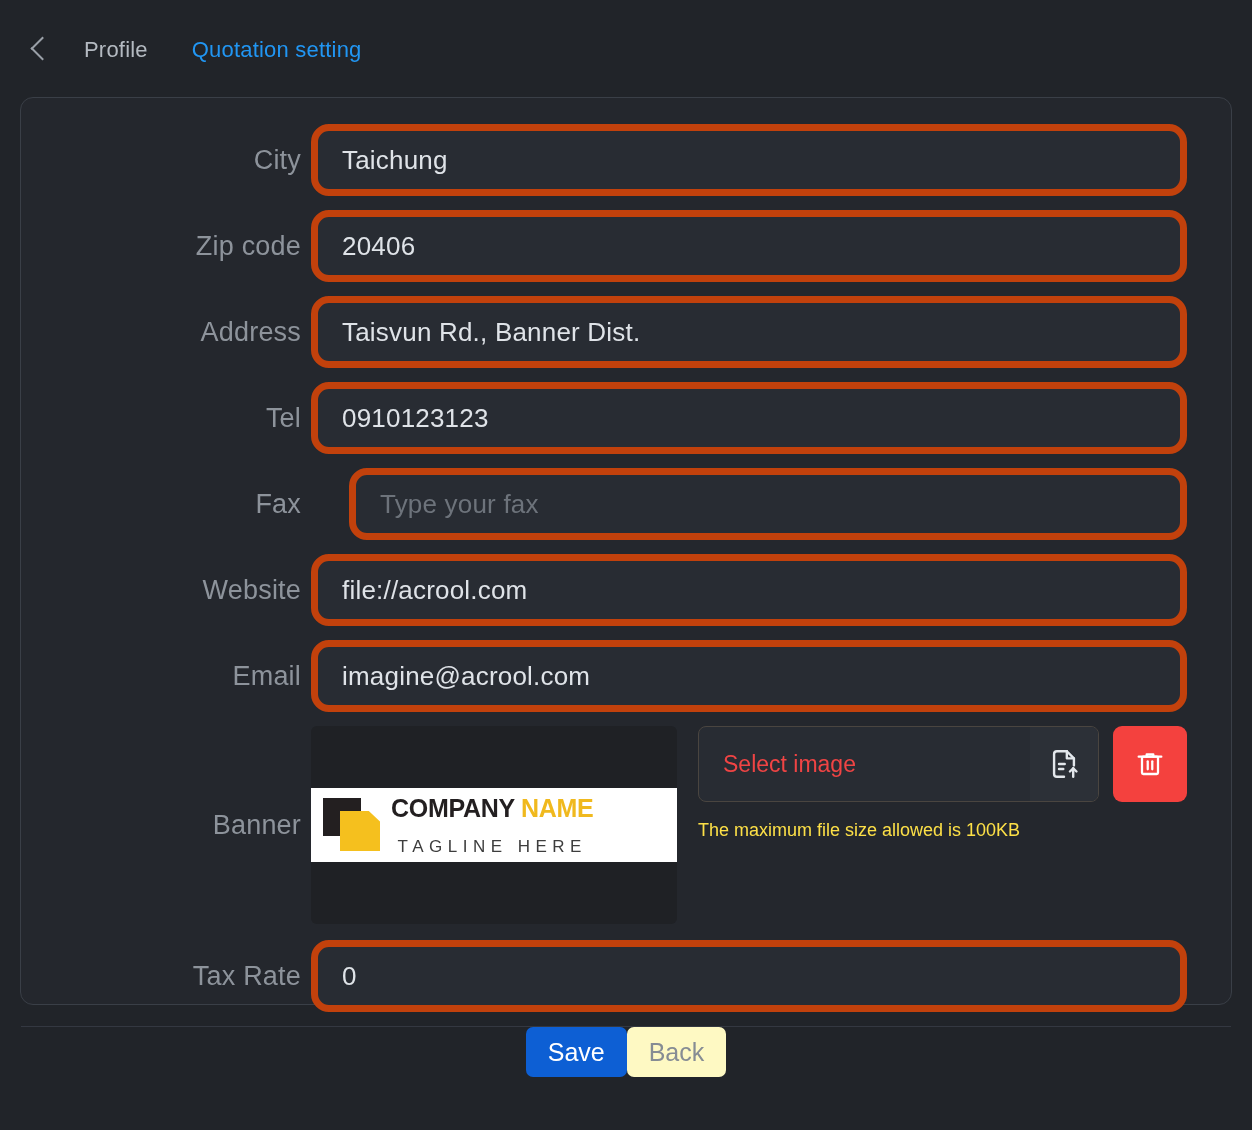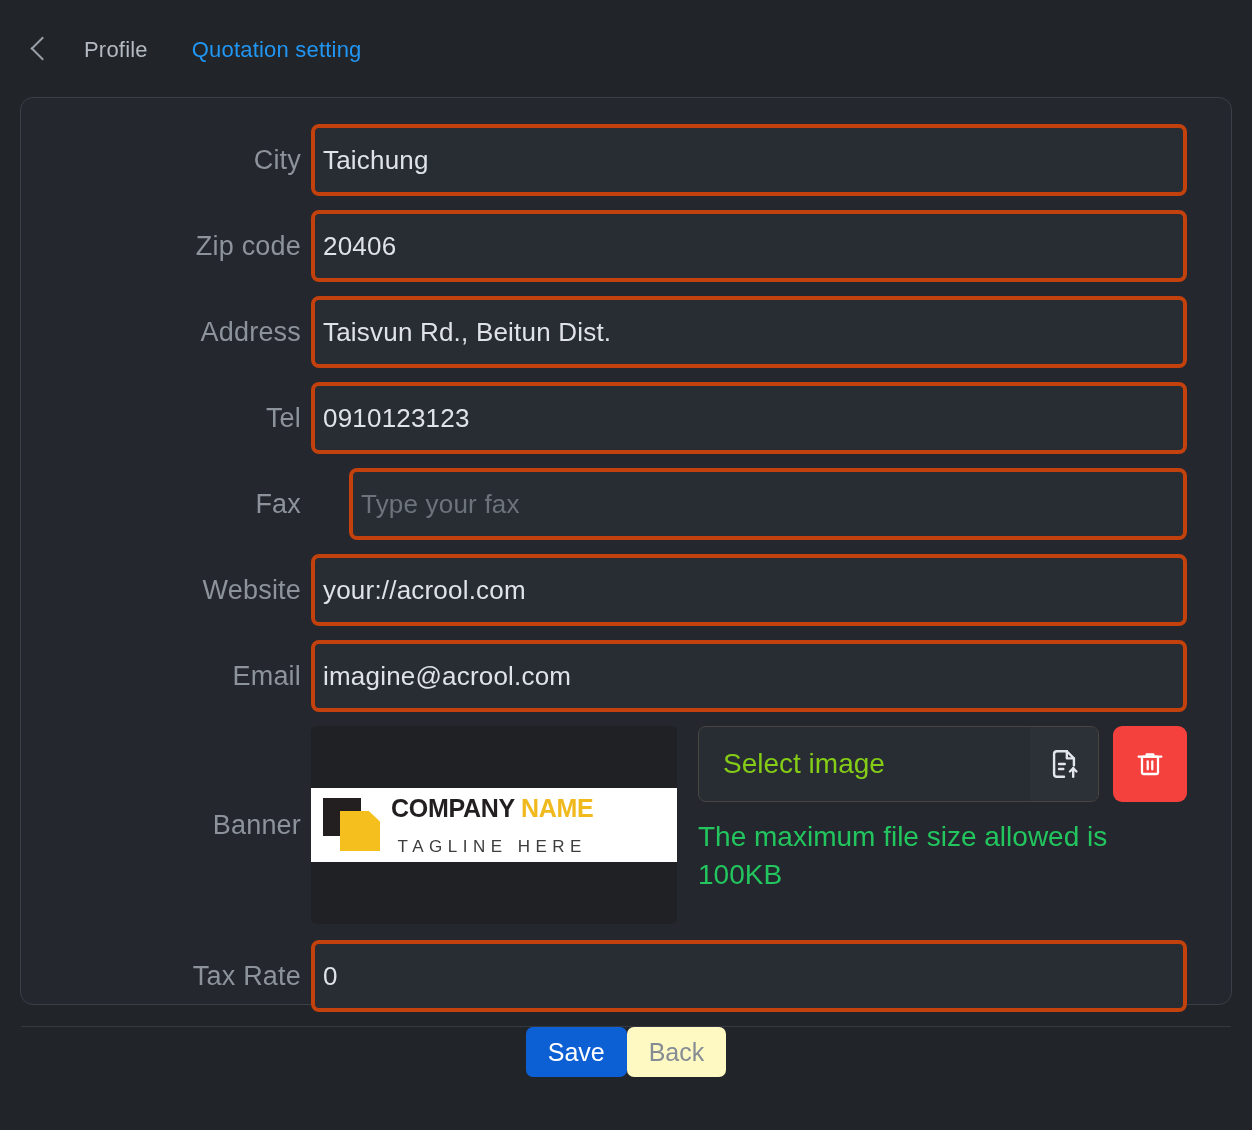--- a/index.html
+++ b/index.html
@@ -84,25 +84,25 @@
     padding-right: 10px;
     color: #8d939b;
     font-size: 27px;
     letter-spacing: .2px;
   }
 
   .field {
     flex: 1 1 auto;
     height: 72px;
     background: #282c33;
-    border: 4px solid #c2410c;
-    border-radius: 8px;
-    display: flex;
-    align-items: center;
-    padding: 0 8px;
+    border: 7px solid #c2410c;
+    border-radius: 18px;
+    display: flex;
+    align-items: center;
+    padding: 0 24px;
     color: #dfe3e8;
     font-size: 26px;
     letter-spacing: .2px;
   }
   .field.placeholder { color: #6d737b; margin-left: 38px; }
 
   
   .banner-wrap {
     flex: 1 1 auto;
     display: flex;
@@ -172,40 +172,40 @@
     background: #282c33;
     border: 1px solid #4a4540;
     border-radius: 8px;
     display: flex;
     align-items: center;
     overflow: hidden;
   }
   .upload-text {
     flex: 1 1 auto;
     padding: 0 24px;
-    color: #84cc16;
-    font-size: 28px;
+    color: #ef4444;
+    font-size: 23px;
   }
   .upload-icon-btn {
     width: 68px; height: 100%;
     display: flex; align-items: center; justify-content: center;
     background: #2c3037;
     cursor: pointer;
   }
   .del-btn {
     width: 74px; height: 76px;
     background: #f4413e;
     border-radius: 9px;
     display: flex; align-items: center; justify-content: center;
     flex: 0 0 74px;
     cursor: pointer;
   }
   .hint {
-    color: #22c55e;
-    font-size: 28px;
+    color: #fde047;
+    font-size: 18px;
     line-height: 1.36;
     margin-top: 16px;
     max-width: 450px;
   }
 
   
   .footer {
     border-top: 1px solid #343841;
     height: 90px;
     display: flex;
@@ -248,36 +248,36 @@
       <div class="field">Taichung</div>
     </div>
 
     <div class="row">
       <div class="lbl">Zip code</div>
       <div class="field">20406</div>
     </div>
 
     <div class="row">
       <div class="lbl">Address</div>
-      <div class="field">Taisvun Rd., Beitun Dist.</div>
+      <div class="field">Taisvun Rd., Banner Dist.</div>
     </div>
 
     <div class="row">
       <div class="lbl">Tel</div>
       <div class="field">0910123123</div>
     </div>
 
     <div class="row">
       <div class="lbl">Fax</div>
       <div class="field placeholder">Type your fax</div>
     </div>
 
     <div class="row">
       <div class="lbl">Website</div>
-      <div class="field">your://acrool.com</div>
+      <div class="field">file://acrool.com</div>
     </div>
 
     <div class="row">
       <div class="lbl">Email</div>
       <div class="field">imagine@acrool.com</div>
     </div>
 
     <div class="row banner-row">
       <div class="lbl">Banner</div>
       <div class="banner-wrap">

